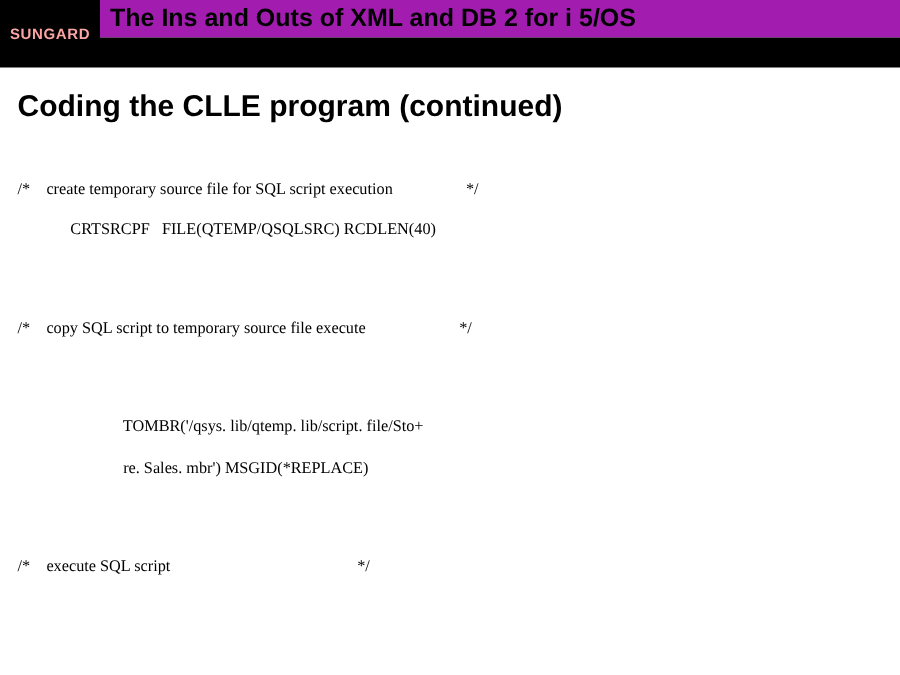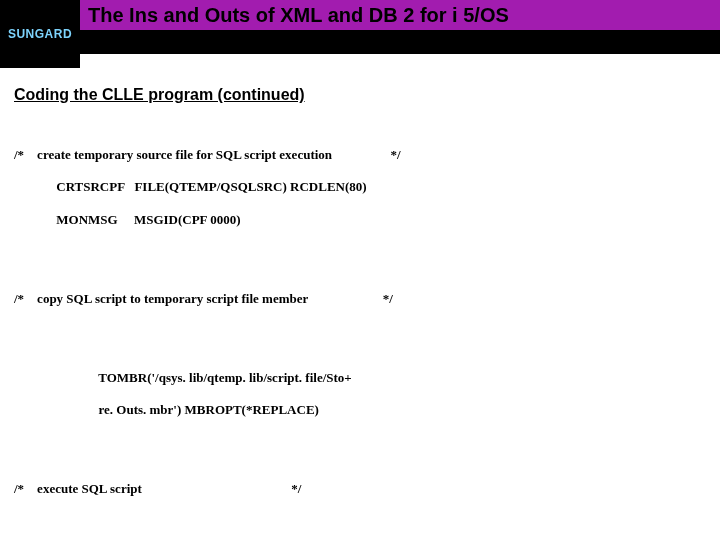--- a/index.html
+++ b/index.html
@@ -10,23 +10,23 @@
     font-family: Arial, Helvetica, sans-serif;
     background: #fff;
     color: #000;
   }
   .header-row {
     display:flex;
     width:100%;
   }
   .logo-box{
     width:80px;
-    height:68px;
+    height:54px;
     background:#000;
-    color:#7dd3fc;
+    color:#fca5a5;
     display:flex;
     align-items:center;
     justify-content:center;
     font-weight:bold;
     font-size:12px;
     letter-spacing:0.5px;
   }
   .title-wrap{
     flex:1;
     position:relative;
@@ -39,62 +39,59 @@
     font-weight:bold;
     display:flex;
     align-items:center;
     padding-left:8px;
   }
   .title-bottom{
     height:24px;
     background:#000;
   }
   .subtitle {
-    font-size: 16px;
+    font-size: 24px;
     font-weight: bold;
     padding: 18px 14px 10px 14px;
-    text-decoration: underline;
   }
   .code {
     font-family: "Times New Roman", Times, serif;
     font-size: 13px;
     line-height: 1.25;
     padding: 0 14px;
     white-space: pre;
   }
   .block {
     margin-bottom: 14px;
-    font-weight: bold;
   }
 </style>
 </head>
 <body>
 
 <div class="header-row">
   <div class="logo-box">SUNGARD</div>
   <div class="title-wrap">
     <div class="title-top">The Ins and Outs of XML and DB 2 for i 5/OS</div>
     <div class="title-bottom"></div>
   </div>
 </div>
 
 <div class="subtitle">Coding the CLLE program (continued)</div>
 
 <div class="code">
 <div class="block">
 <div>/*    create temporary source file for SQL script execution                  */</div>
-<div>             CRTSRCPF   FILE(QTEMP/QSQLSRC) RCDLEN(80)</div>
-<div>             MONMSG     MSGID(CPF 0000)</div>
+<div>             CRTSRCPF   FILE(QTEMP/QSQLSRC) RCDLEN(40)</div>
 </div>
 <div class="block">
-<div>/*    copy SQL script to temporary script file member                       */</div>
+<div>/*    copy SQL script to temporary source file execute                       */</div>
 </div>
 <div class="block">
 <div>                          TOMBR('/qsys. lib/qtemp. lib/script. file/Sto+</div>
-<div>                          re. Outs. mbr') MBROPT(*REPLACE)</div>
+<div>                          re. Sales. mbr') MSGID(*REPLACE)</div>
 </div>
 <div class="block">
 <div>/*    execute SQL script                                              */</div>
 
 
 </div>
 
 
 </div>
 

